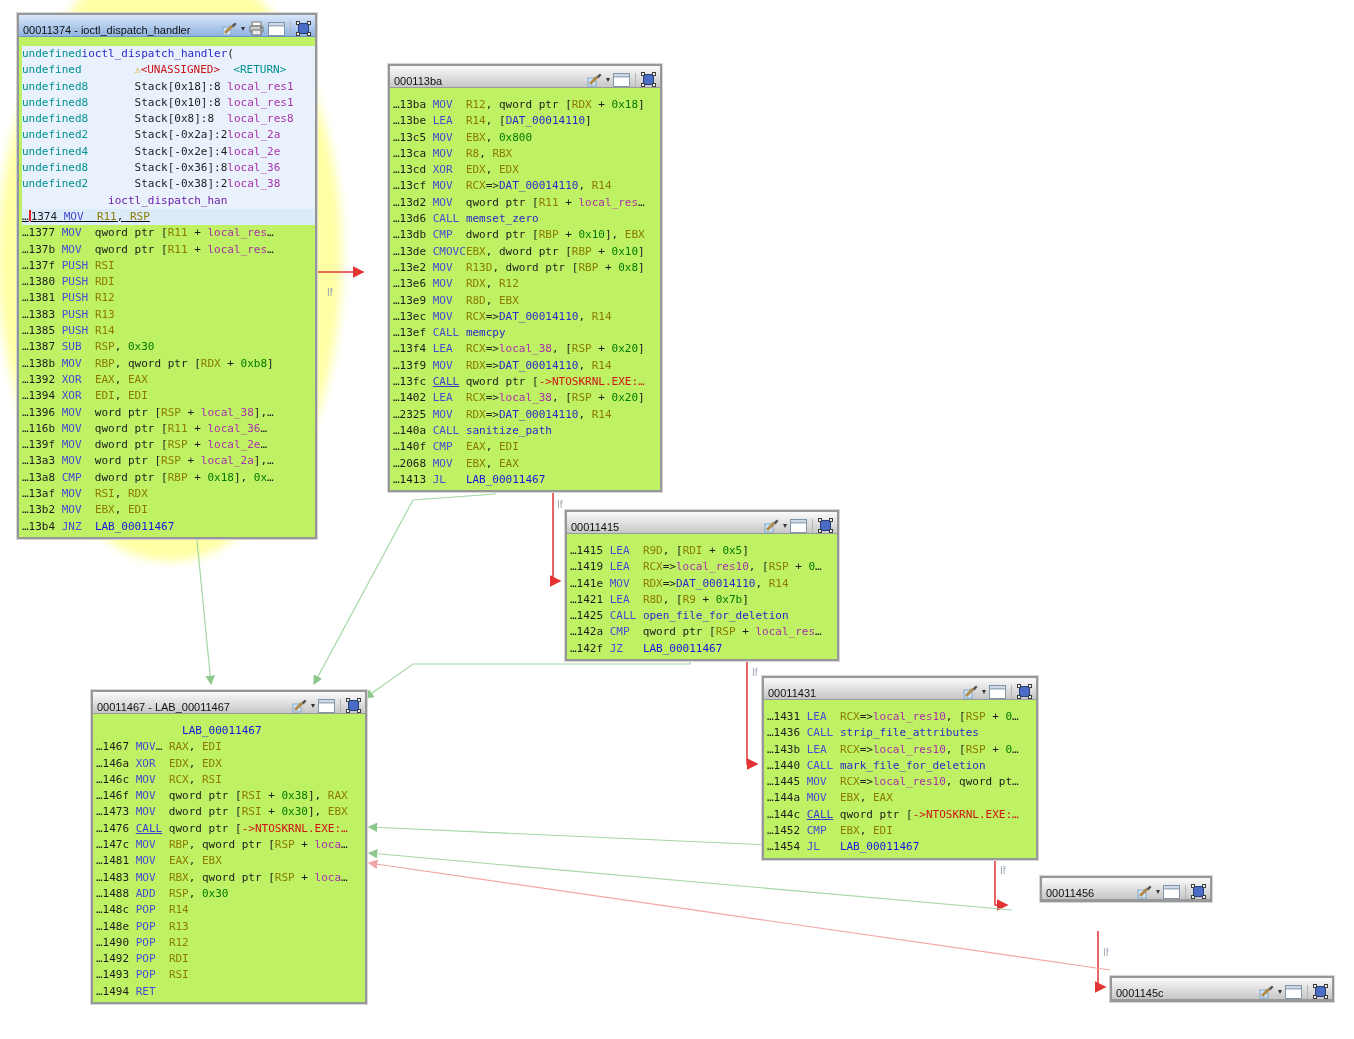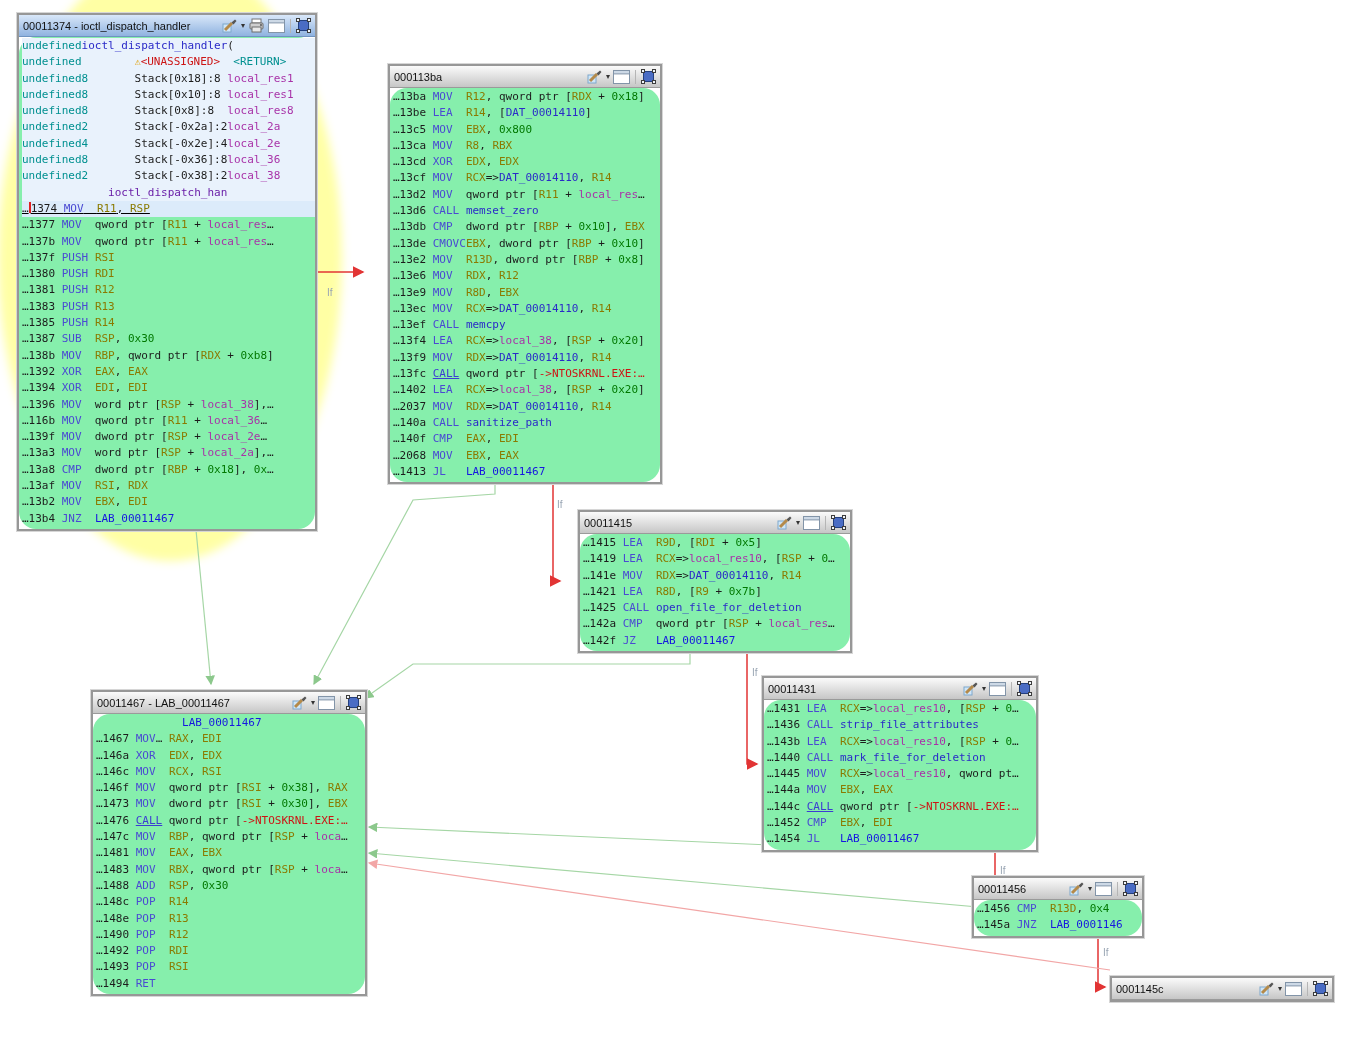--- a/index.html
+++ b/index.html
@@ -3,29 +3,29 @@
 <meta charset="utf-8">
 <style>
   html,body{margin:0;padding:0;background:#ffffff;}
   #stage{position:relative;width:1354px;height:1039px;overflow:hidden;
          font-family:"Liberation Sans",sans-serif;background:#ffffff;}
   #halo{position:absolute;left:-2px;top:-45px;width:344px;height:606px;
         background:#ffffa0;border-radius:50%;filter:blur(5px);opacity:.95;z-index:0;}
   #edges{position:absolute;left:0;top:0;z-index:1;}
   .block{position:absolute;z-index:2;background:#ffffff;border:2px solid #979797;
          box-shadow:0 0 0 1px #d6d6d6;}
-  .hdr{height:21px;display:flex;align-items:center;padding:0 4px;
+  .hdr{height:21px;display:flex;align-items:flex-end;padding:0 4px;
        background:linear-gradient(#fbfbfb,#c6c6c6);border-bottom:1px solid #9a9a9a;}
   .block.sel .hdr{background:linear-gradient(#d9e7f9,#8fb3e0);border-bottom:1px solid #6f93c0;}
   .hdr .ttl{flex:1;font-size:11px;color:#111;white-space:nowrap;overflow:hidden;}
   .hdr .icons{display:flex;align-items:center;gap:3px;}
   .hdr .icons span{display:inline-flex;align-items:center;}
   .hdr .sepbar{width:1px;height:14px;background:#b5b5b5;margin:0 2px;}
   .caretglyph{font-size:8px;color:#333;line-height:8px;}
-  .body{padding:1px 0 2px 3px;background:#86efac;border-radius:17px;}
+  .body{padding:9px 0 2px 3px;background:#bef264;}
   .row{white-space:pre;font-family:"DejaVu Sans Mono",monospace;font-size:11px;
        line-height:16.3px;height:16.3px;}
   .row.hl{background:#dcebfa;text-decoration:underline;}
   .sig{background:#e9f2fc;}
   .c-a{color:#1c1c1c}.c-k{color:#1c1c1c}
   .c-m{color:#4a4ad2}.c-u{color:#3c3cd2;text-decoration:underline}
   .c-r{color:#8a7a00}.c-c{color:#007800}.c-v{color:#a832a8}
   .c-l{color:#1616e0}.c-f{color:#2a2ac8}.c-x{color:#cc1414}
   .c-t{color:#009090}.c-p{color:#6a1fa8}
   .c-w{color:#e09f00;font-size:10px}
@@ -182,28 +182,28 @@
         <div class="row"><span class="c-a">…13de </span><span class="c-m">CMOVC</span><span class="c-r">EBX</span><span class="c-k">, dword ptr [</span><span class="c-r">RBP</span><span class="c-k"> + </span><span class="c-c">0x10</span><span class="c-k">]</span></div>
         <div class="row"><span class="c-a">…13e2 </span><span class="c-m">MOV</span><span class="c-k">  </span><span class="c-r">R13D</span><span class="c-k">, dword ptr [</span><span class="c-r">RBP</span><span class="c-k"> + </span><span class="c-c">0x8</span><span class="c-k">]</span></div>
         <div class="row"><span class="c-a">…13e6 </span><span class="c-m">MOV</span><span class="c-k">  </span><span class="c-r">RDX</span><span class="c-k">, </span><span class="c-r">R12</span></div>
         <div class="row"><span class="c-a">…13e9 </span><span class="c-m">MOV</span><span class="c-k">  </span><span class="c-r">R8D</span><span class="c-k">, </span><span class="c-r">EBX</span></div>
         <div class="row"><span class="c-a">…13ec </span><span class="c-m">MOV</span><span class="c-k">  </span><span class="c-r">RCX</span><span class="c-k">=&gt;</span><span class="c-f">DAT_00014110</span><span class="c-k">, </span><span class="c-r">R14</span></div>
         <div class="row"><span class="c-a">…13ef </span><span class="c-m">CALL</span><span class="c-k"> </span><span class="c-f">memcpy</span></div>
         <div class="row"><span class="c-a">…13f4 </span><span class="c-m">LEA</span><span class="c-k">  </span><span class="c-r">RCX</span><span class="c-k">=&gt;</span><span class="c-v">local_38</span><span class="c-k">, [</span><span class="c-r">RSP</span><span class="c-k"> + </span><span class="c-c">0x20</span><span class="c-k">]</span></div>
         <div class="row"><span class="c-a">…13f9 </span><span class="c-m">MOV</span><span class="c-k">  </span><span class="c-r">RDX</span><span class="c-k">=&gt;</span><span class="c-f">DAT_00014110</span><span class="c-k">, </span><span class="c-r">R14</span></div>
         <div class="row"><span class="c-a">…13fc </span><span class="c-u">CALL</span><span class="c-k"> qword ptr [</span><span class="c-x">-&gt;NTOSKRNL.EXE:…</span></div>
         <div class="row"><span class="c-a">…1402 </span><span class="c-m">LEA</span><span class="c-k">  </span><span class="c-r">RCX</span><span class="c-k">=&gt;</span><span class="c-v">local_38</span><span class="c-k">, [</span><span class="c-r">RSP</span><span class="c-k"> + </span><span class="c-c">0x20</span><span class="c-k">]</span></div>
-        <div class="row"><span class="c-a">…2037 </span><span class="c-m">MOV</span><span class="c-k">  </span><span class="c-r">RDX</span><span class="c-k">=&gt;</span><span class="c-f">DAT_00014110</span><span class="c-k">, </span><span class="c-r">R14</span></div>
+        <div class="row"><span class="c-a">…2325 </span><span class="c-m">MOV</span><span class="c-k">  </span><span class="c-r">RDX</span><span class="c-k">=&gt;</span><span class="c-f">DAT_00014110</span><span class="c-k">, </span><span class="c-r">R14</span></div>
         <div class="row"><span class="c-a">…140a </span><span class="c-m">CALL</span><span class="c-k"> </span><span class="c-f">sanitize_path</span></div>
         <div class="row"><span class="c-a">…140f </span><span class="c-m">CMP</span><span class="c-k">  </span><span class="c-r">EAX</span><span class="c-k">, </span><span class="c-r">EDI</span></div>
         <div class="row"><span class="c-a">…2068 </span><span class="c-m">MOV</span><span class="c-k">  </span><span class="c-r">EBX</span><span class="c-k">, </span><span class="c-r">EAX</span></div>
         <div class="row"><span class="c-a">…1413 </span><span class="c-m">JL</span><span class="c-k">   </span><span class="c-l">LAB_00011467</span></div>
       </div>
     </div>
-    <div class="block" style="left: 578px; top: 510px; width: 270px;">
+    <div class="block" style="left: 565px; top: 510px; width: 270px;">
       <div class="hdr">
         <span class="ttl">00011415</span>
         <span class="icons">
           <span>
             <svg width="16" height="15" viewBox="0 0 16 15">
               <rect x="1" y="6" width="8" height="8" fill="#cfe6f8" stroke="#7fa8cc"></rect>
               <path d="M3 12 L10 5" stroke="#b48a4a" stroke-width="3"></path>
               <path d="M9.5 4.5 L13 1.5 L14.5 3 L11.5 6.5 z" fill="#555"></path>
             </svg>
           </span>
@@ -321,21 +321,21 @@
         <div class="row"><span class="c-a">…1483 </span><span class="c-m">MOV</span><span class="c-k">  </span><span class="c-r">RBX</span><span class="c-k">, qword ptr [</span><span class="c-r">RSP</span><span class="c-k"> + </span><span class="c-v">loca</span><span class="c-k">…</span></div>
         <div class="row"><span class="c-a">…1488 </span><span class="c-m">ADD</span><span class="c-k">  </span><span class="c-r">RSP</span><span class="c-k">, </span><span class="c-c">0x30</span></div>
         <div class="row"><span class="c-a">…148c </span><span class="c-m">POP</span><span class="c-k">  </span><span class="c-r">R14</span></div>
         <div class="row"><span class="c-a">…148e </span><span class="c-m">POP</span><span class="c-k">  </span><span class="c-r">R13</span></div>
         <div class="row"><span class="c-a">…1490 </span><span class="c-m">POP</span><span class="c-k">  </span><span class="c-r">R12</span></div>
         <div class="row"><span class="c-a">…1492 </span><span class="c-m">POP</span><span class="c-k">  </span><span class="c-r">RDI</span></div>
         <div class="row"><span class="c-a">…1493 </span><span class="c-m">POP</span><span class="c-k">  </span><span class="c-r">RSI</span></div>
         <div class="row"><span class="c-a">…1494 </span><span class="c-m">RET</span></div>
       </div>
     </div>
-    <div class="block" style="left: 972px; top: 876px; width: 168px;">
+    <div class="block" style="left: 1040px; top: 876px; width: 168px;">
       <div class="hdr">
         <span class="ttl">00011456</span>
         <span class="icons">
           <span>
             <svg width="16" height="15" viewBox="0 0 16 15">
               <rect x="1" y="6" width="8" height="8" fill="#cfe6f8" stroke="#7fa8cc"></rect>
               <path d="M3 12 L10 5" stroke="#b48a4a" stroke-width="3"></path>
               <path d="M9.5 4.5 L13 1.5 L14.5 3 L11.5 6.5 z" fill="#555"></path>
             </svg>
           </span>
@@ -350,24 +350,20 @@
           <span>
             <svg width="15" height="15" viewBox="0 0 15 15">
               <rect x="2.5" y="2.5" width="10" height="10" fill="#4a6cc4" stroke="#24407e"></rect>
               <rect x="0.5" y="0.5" width="3" height="3" fill="#f0f5fb" stroke="#3c3c3c"></rect>
               <rect x="11.5" y="0.5" width="3" height="3" fill="#f0f5fb" stroke="#3c3c3c"></rect>
               <rect x="0.5" y="11.5" width="3" height="3" fill="#f0f5fb" stroke="#3c3c3c"></rect>
               <rect x="11.5" y="11.5" width="3" height="3" fill="#f0f5fb" stroke="#3c3c3c"></rect>
             </svg>
           </span>
         </span>
-      </div>
-      <div class="body">
-        <div class="row"><span class="c-a">…1456 </span><span class="c-m">CMP</span><span class="c-k">  </span><span class="c-r">R13D</span><span class="c-k">, </span><span class="c-c">0x4</span></div>
-        <div class="row"><span class="c-a">…145a </span><span class="c-m">JNZ</span><span class="c-k">  </span><span class="c-l">LAB_0001146</span></div>
       </div>
     </div>
     <div class="block" style="left: 1110px; top: 976px; width: 220px;">
       <div class="hdr">
         <span class="ttl">0001145c</span>
         <span class="icons">
           <span>
             <svg width="16" height="15" viewBox="0 0 16 15">
               <rect x="1" y="6" width="8" height="8" fill="#cfe6f8" stroke="#7fa8cc"></rect>
               <path d="M3 12 L10 5" stroke="#b48a4a" stroke-width="3"></path>

